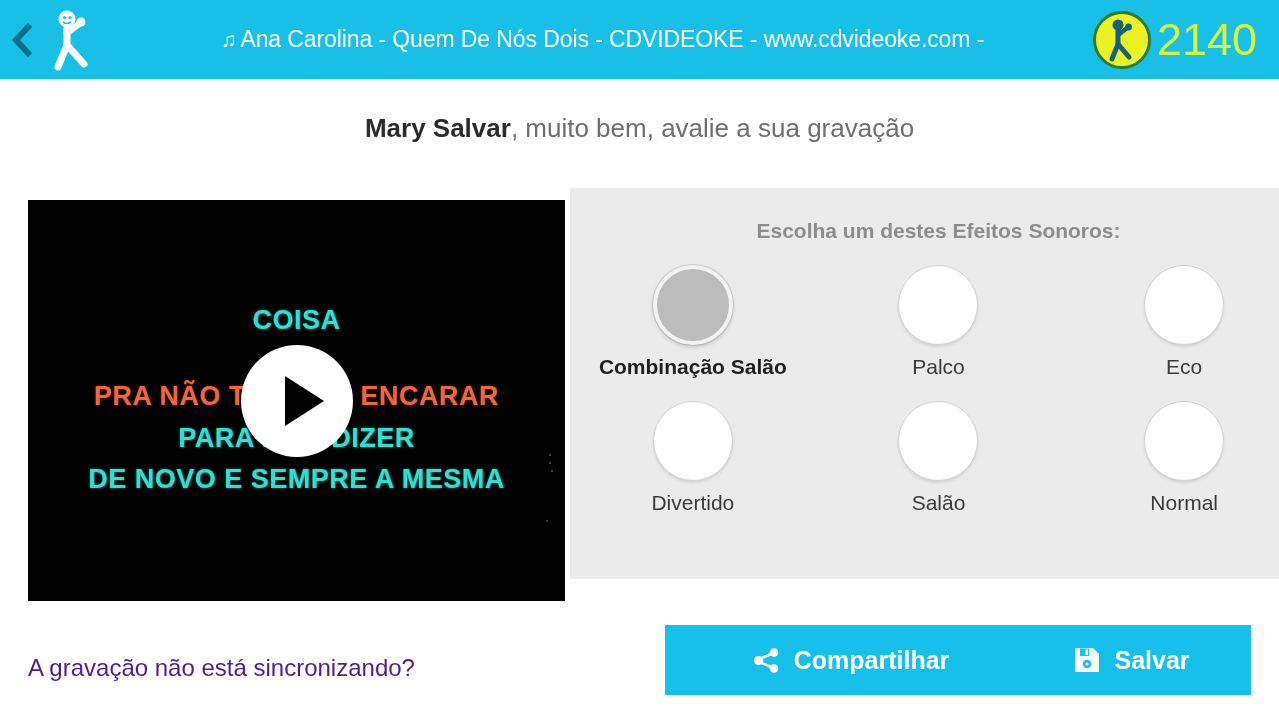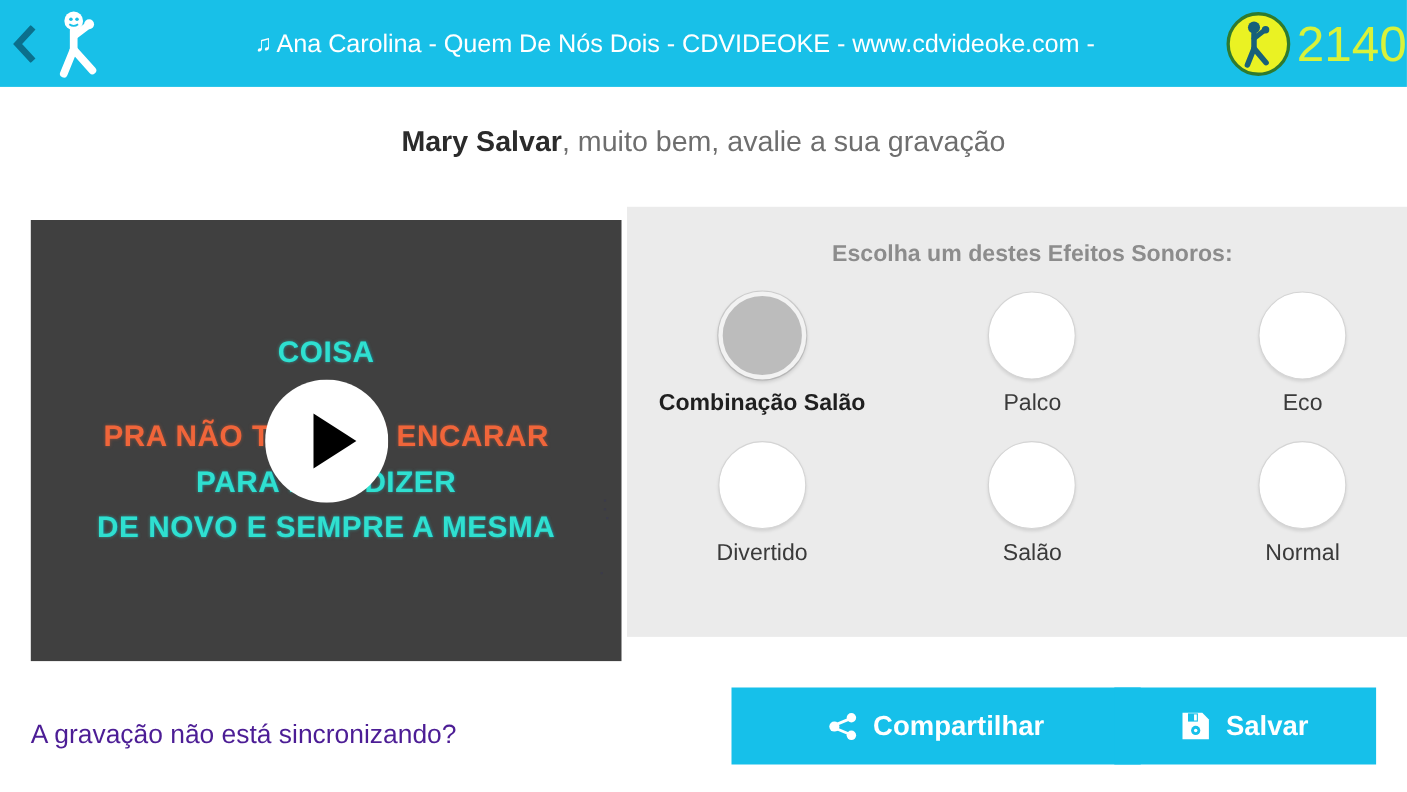--- a/index.html
+++ b/index.html
@@ -57,20 +57,21 @@
     color: #ffffff;
     font-size: 21px;
     margin-right: 4px;
   }
 
   .score-badge {
     flex: 0 0 auto;
     display: flex;
     align-items: center;
     height: 79px;
+    padding-right: 22px;
   }
   .score-coin {
     width: 58px; height: 58px;
     border-radius: 50%;
     background: #eaf223;
     border: 3px solid #2f7a2f;
     display: flex; align-items: center; justify-content: center;
     flex: 0 0 auto;
   }
   .score-coin svg { display: block; }
@@ -96,21 +97,21 @@
   .prompt-name {
     color: #2b2b2b;
     font-weight: bold;
   }
 
   
   .video-preview {
     position: absolute;
     left: 28px; top: 200px;
     width: 537px; height: 401px;
-    background: #404040;
+    background: #000000;
     overflow: hidden;
     cursor: pointer;
   }
   .lyrics-stack {
     position: absolute;
     left: 0; top: 0;
     width: 537px; height: 401px;
     display: flex;
     flex-direction: column;
     align-items: center;

